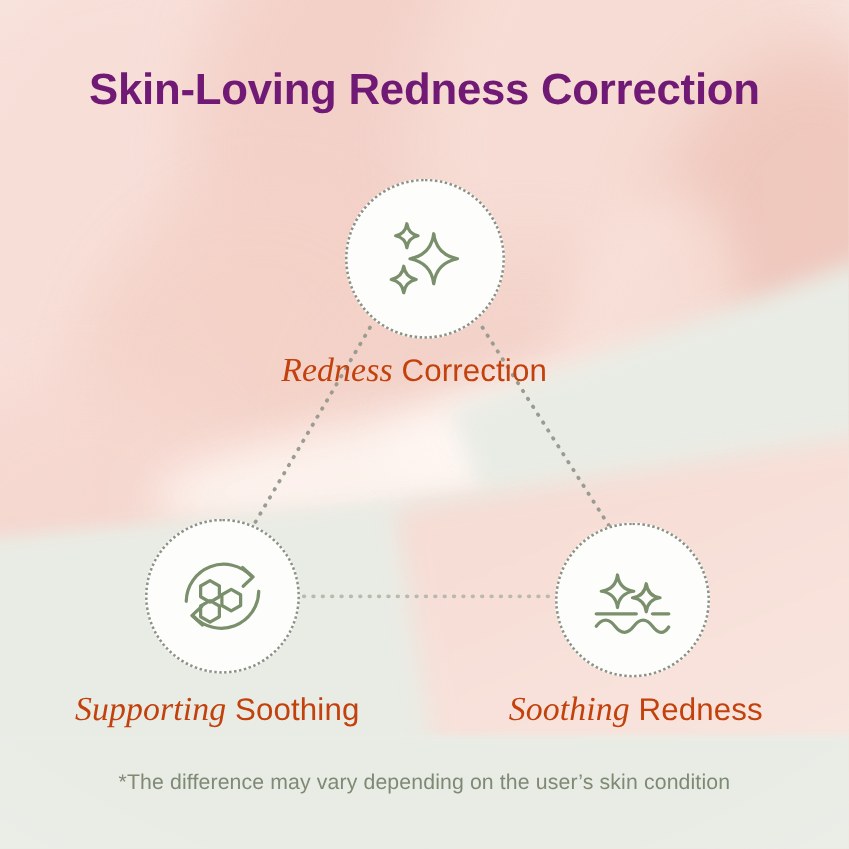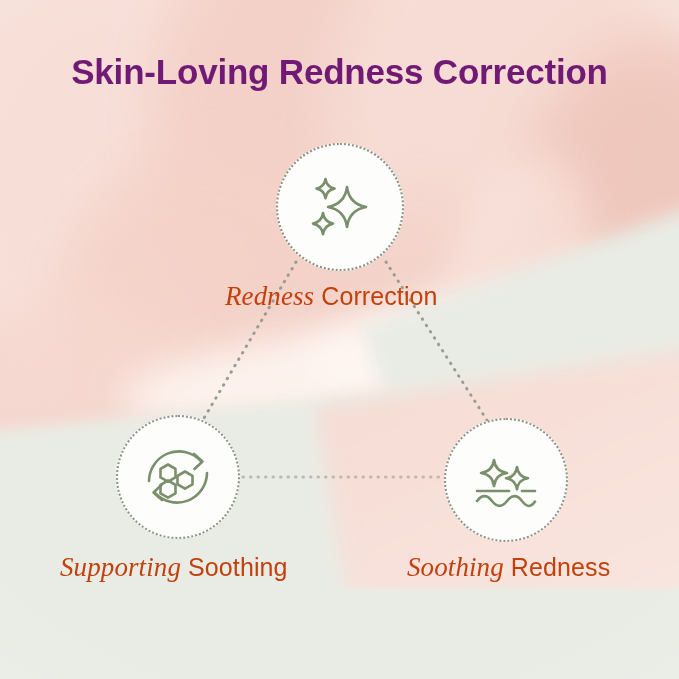--- a/index.html
+++ b/index.html
@@ -181,14 +181,15 @@
           <path d="M57 52 L70 52"></path>
           <path d="M12 62 C17 55.5 22 55.5 27 62 C32 68.5 37 68.5 42 62 C47 55.5 52 55.5 57 62 C62 68.5 66 68.5 70 62.6"></path>
         </g>
       </svg>
     </div>
   </div>
   <div class="label label-br">
     <span class="em">Soothing</span><span class="pl"> Redness</span>
   </div>
 
+  <div class="footnote">*The difference may vary depending on the user’s skin condition</div>
 
 </div>
 
 </body></html>

